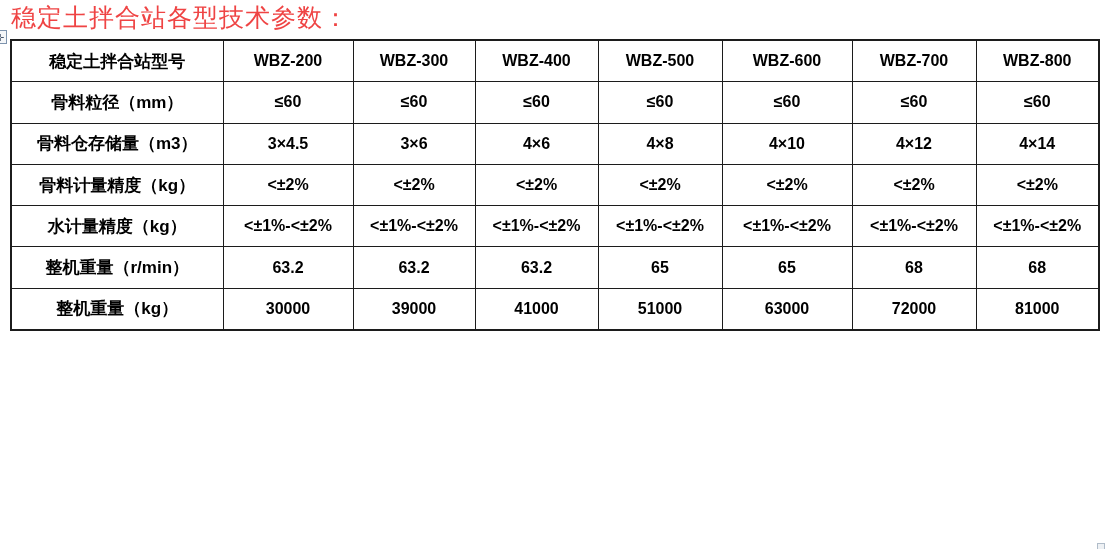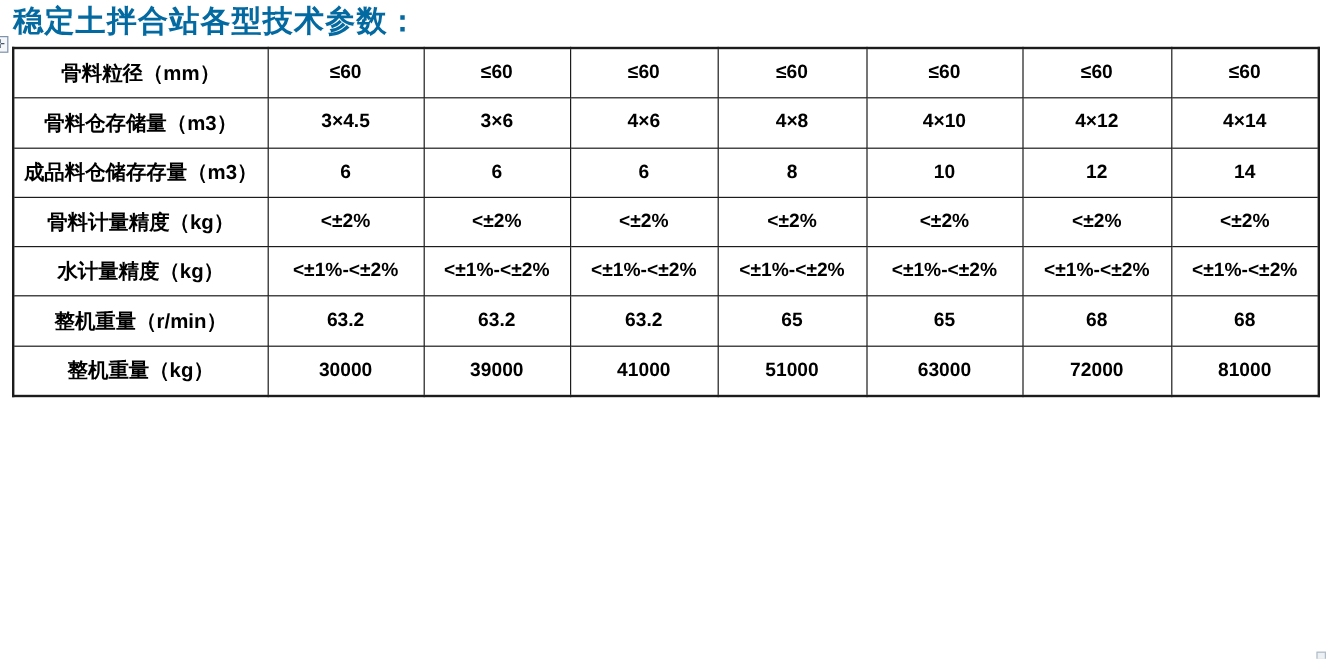--- a/index.html
+++ b/index.html
@@ -10,23 +10,23 @@
     background: #ffffff;
     overflow: hidden;
     position: relative;
     font-family: "Liberation Sans", "DejaVu Sans", sans-serif;
   }
   .doc-title {
     position: absolute;
     top: 1px;
     left: 11px;
     font-family: "DejaVu Serif", "Liberation Serif", serif;
-    font-weight: bold;
+    font-weight: normal;
     font-size: 25px;
-    color: #0369a1;
+    color: #ef4444;
     letter-spacing: 1px;
     white-space: nowrap;
   }
   table.params {
     position: absolute;
     left: 10px;
     top: 39px;
     width: 1088px;
     border-collapse: collapse;
     table-layout: fixed;
@@ -88,48 +88,48 @@
       <col style="width:130px">
       <col style="width:122px">
       <col style="width:123px">
     <col style="width:124px">
       <col style="width:130px">
       <col style="width:124px">
       <col style="width:123px">
   </colgroup>
   <tbody>
     <tr>
+      <td class="rowlabel">稳定土拌合站型号</td>
+      <td>WBZ-200</td>
+      <td>WBZ-300</td>
+      <td>WBZ-400</td>
+      <td>WBZ-500</td>
+      <td>WBZ-600</td>
+      <td>WBZ-700</td>
+      <td>WBZ-800</td>
+    </tr>
+    <tr>
       <td class="rowlabel">骨料粒径（mm）</td>
       <td>≤60</td>
       <td>≤60</td>
       <td>≤60</td>
       <td>≤60</td>
       <td>≤60</td>
       <td>≤60</td>
       <td>≤60</td>
     </tr>
     <tr>
       <td class="rowlabel">骨料仓存储量（m3）</td>
       <td>3×4.5</td>
       <td>3×6</td>
       <td>4×6</td>
       <td>4×8</td>
       <td>4×10</td>
       <td>4×12</td>
       <td>4×14</td>
-    </tr>
-    <tr>
-      <td class="rowlabel">成品料仓储存存量（m3）</td>
-      <td>6</td>
-      <td>6</td>
-      <td>6</td>
-      <td>8</td>
-      <td>10</td>
-      <td>12</td>
-      <td>14</td>
     </tr>
     <tr>
       <td class="rowlabel">骨料计量精度（kg）</td>
       <td>&lt;±2%</td>
       <td>&lt;±2%</td>
       <td>&lt;±2%</td>
       <td>&lt;±2%</td>
       <td>&lt;±2%</td>
       <td>&lt;±2%</td>
       <td>&lt;±2%</td>

